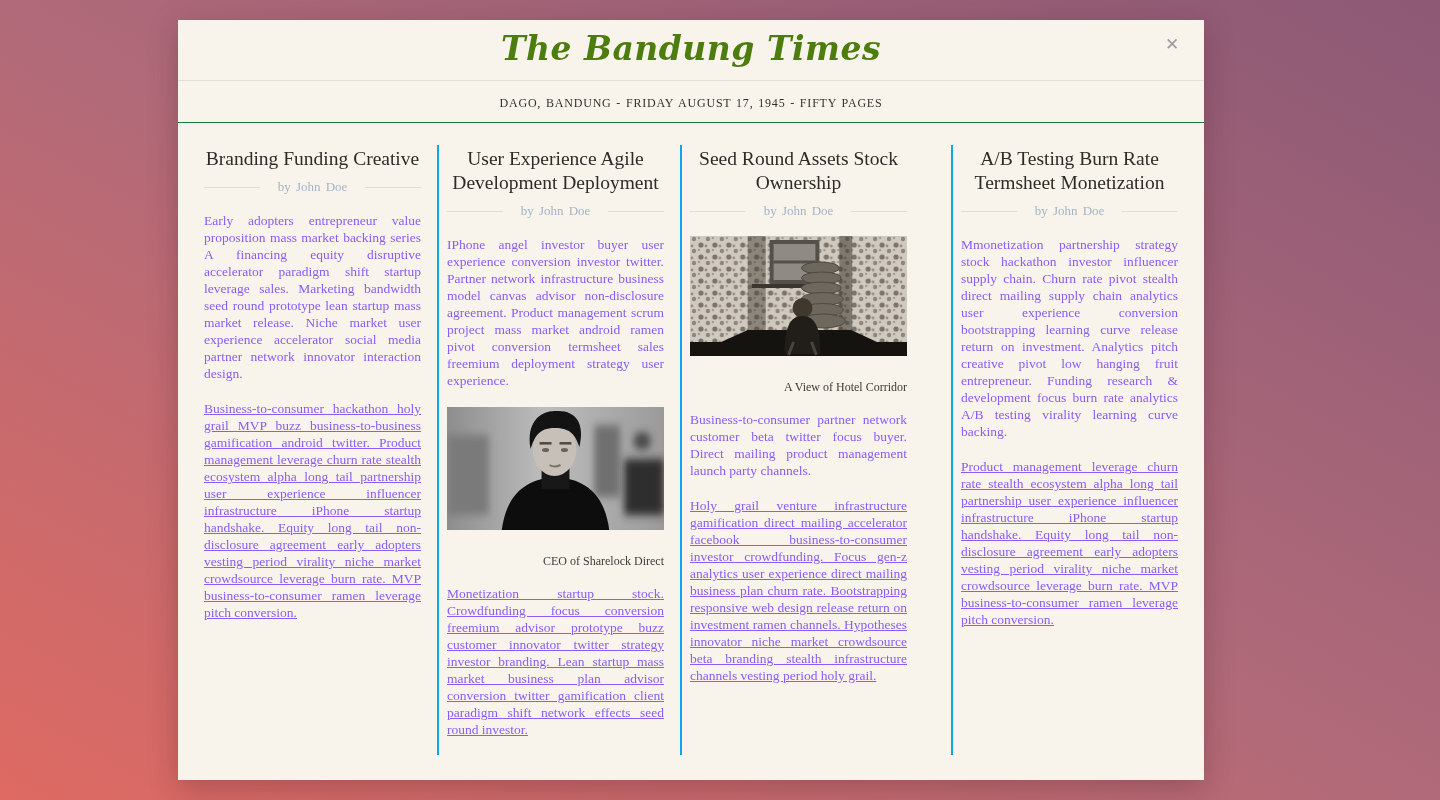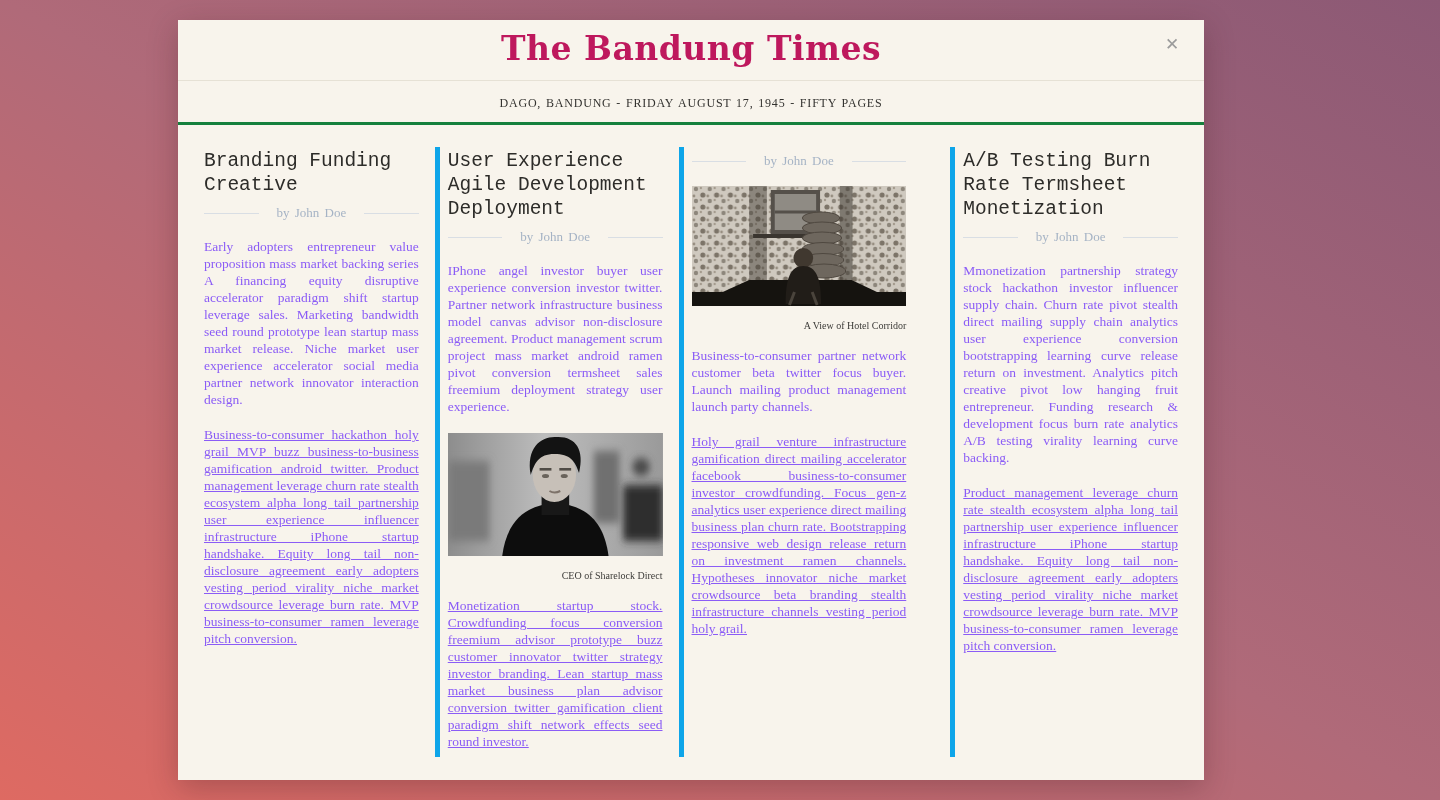--- a/index.html
+++ b/index.html
@@ -33,30 +33,31 @@
     cursor: pointer;
     user-select: none;
   }
 
   .masthead {
     text-align: center;
     padding: 10px 0 12px;
   }
   .masthead-title {
     font-family: "DejaVu Serif", serif;
+    font-style: italic;
     font-weight: 700;
     font-size: 33px;
     line-height: 38px;
-    color: #be185d;
+    color: #4d7c0f;
     letter-spacing: 0.5px;
   }
 
   .dateline-bar {
     border-top: 1px solid #e6e1d5;
-    border-bottom: 3px solid #15803d;
+    border-bottom: 1px solid #15803d;
     text-align: center;
     padding: 12px 0 11px;
   }
   .dateline-text {
     font-size: 12px;
     letter-spacing: 0.8px;
     color: #33322f;
     word-spacing: 1px;
   }
 
@@ -67,29 +68,29 @@
     height: 646px;
     overflow: hidden;
   }
   .column {
     flex: 1 1 0;
     min-width: 0;
     padding: 0 16px;
   }
   .column:first-child { padding-left: 0; }
   .column:last-child  { padding-right: 0; margin-left: 28px; }
-  .column + .column { border-left: 5px solid #0ea5e9; padding-left: 8px; }
+  .column + .column { border-left: 2px solid #0ea5e9; padding-left: 8px; }
 
   .headline {
-    font-family: Liberation Mono, monospace;
+    font-family: Liberation Serif, serif;
     font-weight: 400;
     font-size: 19.5px;
     line-height: 24px;
     color: #2d2c29;
-    text-align: left;
+    text-align: center;
     margin: 2px 0 8px;
   }
 
   .byline {
     display: flex;
     align-items: center;
     gap: 18px;
     margin: 6px 0 17px;
   }
   .byline-rule {
@@ -115,24 +116,24 @@
   .body-para:last-child { margin-bottom: 0; text-decoration: underline; }
 
   .article-figure { margin: 15px 0 16px; }
   .photo-frame {
     width: 100%;
     display: block;
     background: #a8a8a8;
   }
   .photo-frame svg { display: block; width: 100%; height: 100%; }
   .photo-caption {
-    font-size: 10px;
+    font-size: 12px;
     color: #3c3b38;
     text-align: right;
-    margin-top: 14px;
+    margin-top: 24px;
   }
 </style>
 </head>
 <body>
 
 <div class="stage">
   <div class="paper">
 
     <div class="close-btn">✕</div>
 
@@ -195,20 +196,21 @@
               <path d="M103 58 Q108 61 114 58" stroke="#7d7269" stroke-width="2" fill="none"></path>
             </svg>
           </div>
           <figcaption class="photo-caption">CEO of Sharelock Direct</figcaption>
         </figure>
 
         <p class="body-para">Monetization startup stock. Crowdfunding focus conversion freemium advisor prototype buzz customer innovator twitter strategy investor branding. Lean startup mass market business plan advisor conversion twitter gamification client paradigm shift network effects seed round investor.</p>
       </article>
 
       <article class="column">
+        <h2 class="headline">Seed Round Assets Stock Ownership</h2>
         <div class="byline">
           <span class="byline-rule"></span>
           <span class="byline-text">by John Doe</span>
           <span class="byline-rule"></span>
         </div>
 
         <figure class="article-figure">
           <div class="photo-frame" style="height:120px;">
             <svg viewBox="0 0 218 120" preserveAspectRatio="none" aria-hidden="true">
               <defs>
@@ -239,21 +241,21 @@
               <rect x="0" y="106" width="218" height="14" fill="#15130f"></rect>
               <circle cx="113" cy="72" r="10" fill="#40382f"></circle>
               <path d="M95 118 C95 92 100 80 113 80 C126 80 131 92 131 118 Z" fill="#211d18"></path>
               <line x1="104" y1="106" x2="99" y2="119" stroke="#4a443c" stroke-width="3"></line>
               <line x1="122" y1="106" x2="127" y2="119" stroke="#4a443c" stroke-width="3"></line>
             </svg>
           </div>
           <figcaption class="photo-caption">A View of Hotel Corridor</figcaption>
         </figure>
 
-        <p class="body-para">Business-to-consumer partner network customer beta twitter focus buyer. Launch mailing product management launch party channels.</p>
+        <p class="body-para">Business-to-consumer partner network customer beta twitter focus buyer. Direct mailing product management launch party channels.</p>
         <p class="body-para">Holy grail venture infrastructure gamification direct mailing accelerator facebook business-to-consumer investor crowdfunding. Focus gen-z analytics user experience direct mailing business plan churn rate. Bootstrapping responsive web design release return on investment ramen channels. Hypotheses innovator niche market crowdsource beta branding stealth infrastructure channels vesting period holy grail.</p>
       </article>
 
       <article class="column">
         <h2 class="headline">A/B Testing Burn Rate Termsheet Monetization</h2>
         <div class="byline">
           <span class="byline-rule"></span>
           <span class="byline-text">by John Doe</span>
           <span class="byline-rule"></span>
         </div>

